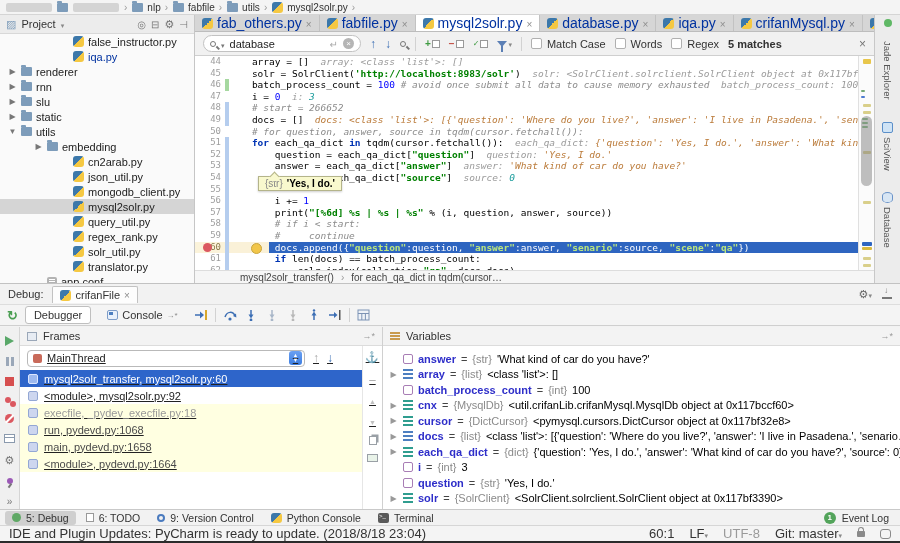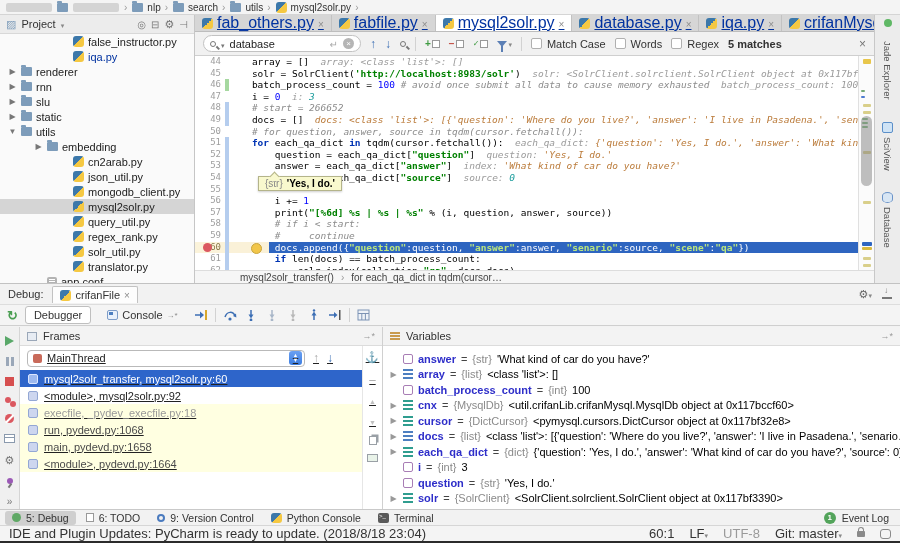--- a/index.html
+++ b/index.html
@@ -36,21 +36,21 @@
   .trow[data-state="modified"] .tlabel{color:#0032a0;}
   .trow .arrow{width:9px;color:#777;font-size:8px;text-align:center;flex:0 0 9px;}
   .trow .ti{display:none;}
   .trow[data-type="folder"] .ic-folder{display:inline-block;}
   .trow[data-type="py"] .ic-py{display:inline-block;}
   .trow[data-type="conf"] .ic-conf{display:inline-block;}
 
   
   #tabbar{position:absolute;left:195px;top:15px;width:679px;height:17px;background:#d6d6d6;border-bottom:1px solid #bdbdbd;
           display:flex;align-items:stretch;}
-  .etab{display:flex;align-items:center;gap:4px;padding:0 7px;border-right:1px solid #c2c2c2;font-size:16px;color:#0032a0;text-decoration:underline;}
+  .etab{display:flex;align-items:center;gap:4px;padding:0 7px;border-right:1px solid #c2c2c2;font-size:14px;color:#0032a0;}
   .etab[data-state="active"]{background:#fff;}
   .tab-extra{margin-left:auto;display:flex;align-items:center;gap:5px;padding-right:8px;color:#666;font-size:9px;}
 
   
   #searchbar{position:absolute;left:195px;top:32px;width:679px;height:24px;background:#f1f1f1;border-bottom:1px solid #cfcfcf;
              display:flex;align-items:center;padding:0 8px;gap:9px;}
   .search-field{width:158px;height:17px;background:#fff;border:1px solid #c2c2c2;border-radius:9px;display:flex;align-items:center;padding:0 6px;gap:5px;}
   .mag{width:6px;height:6px;border:1.5px solid #777;border-radius:50%;position:relative;flex:0 0 6px;}
   .mag::after{content:"";position:absolute;left:5px;top:5px;width:4px;height:1.5px;background:#777;transform:rotate(45deg);}
   .mag-dd::after{content:"▾";color:#777;font-size:7px;}
@@ -231,21 +231,21 @@
 
     <span class="crumb" data-type="folder">
           <span class="ic-folder ti"></span>
 
           <span>nlp</span>
           <span class="chev"></span>
         </span>
         <span class="crumb" data-type="folder">
           <span class="ic-folder ti"></span>
 
-          <span>search</span>
+          <span>fabfile</span>
           <span class="chev"></span>
         </span>
         <span class="crumb" data-type="folder">
           <span class="ic-folder ti"></span>
 
           <span>utils</span>
           <span class="chev"></span>
         </span>
         <span class="crumb" data-type="py">
 
@@ -526,21 +526,21 @@
           <span class="codetext"><span><span class="tok" data-c="p">    </span><span class="tok" data-c="k">for</span><span class="tok" data-c="p"> each_qa_dict </span><span class="tok" data-c="k">in</span><span class="tok" data-c="p"> tqdm(cursor.fetchall()):</span><span class="tok" data-c="h">  each_qa_dict: </span><span class="tok" data-c="hs">{'question': 'Yes, I do.', 'answer': 'What kind of car do</span></span></span>
         </div>
         <div class="line">
           <span class="lnw">52</span>
           <span class="markw" data-mark="b"></span>
           <span class="codetext"><span><span class="tok" data-c="p">        question = each_qa_dict[</span><span class="tok" data-c="s">"question"</span><span class="tok" data-c="p">]</span><span class="tok" data-c="h">  question: </span><span class="tok" data-c="hs">'Yes, I do.'</span></span></span>
         </div>
         <div class="line">
           <span class="lnw">53</span>
           <span class="markw" data-mark="b"></span>
-          <span class="codetext"><span><span class="tok" data-c="p">        answer = each_qa_dict[</span><span class="tok" data-c="s">"answer"</span><span class="tok" data-c="p">]</span><span class="tok" data-c="h">  index: </span><span class="tok" data-c="hs">'What kind of car do you have?'</span></span></span>
+          <span class="codetext"><span><span class="tok" data-c="p">        answer = each_qa_dict[</span><span class="tok" data-c="s">"answer"</span><span class="tok" data-c="p">]</span><span class="tok" data-c="h">  answer: </span><span class="tok" data-c="hs">'What kind of car do you have?'</span></span></span>
         </div>
         <div class="line">
           <span class="lnw">54</span>
           <span class="markw" data-mark="b"></span>
           <span class="codetext"><span><span class="tok" data-c="p">        source = each_qa_dict[</span><span class="tok" data-c="s">"source"</span><span class="tok" data-c="p">]</span><span class="tok" data-c="h">  source: </span><span class="tok" data-c="hv">0</span></span></span>
         </div>
         <div class="line">
           <span class="lnw">55</span>
           <span class="markw" data-mark="b"></span>
           <span class="codetext"><span></span></span>

